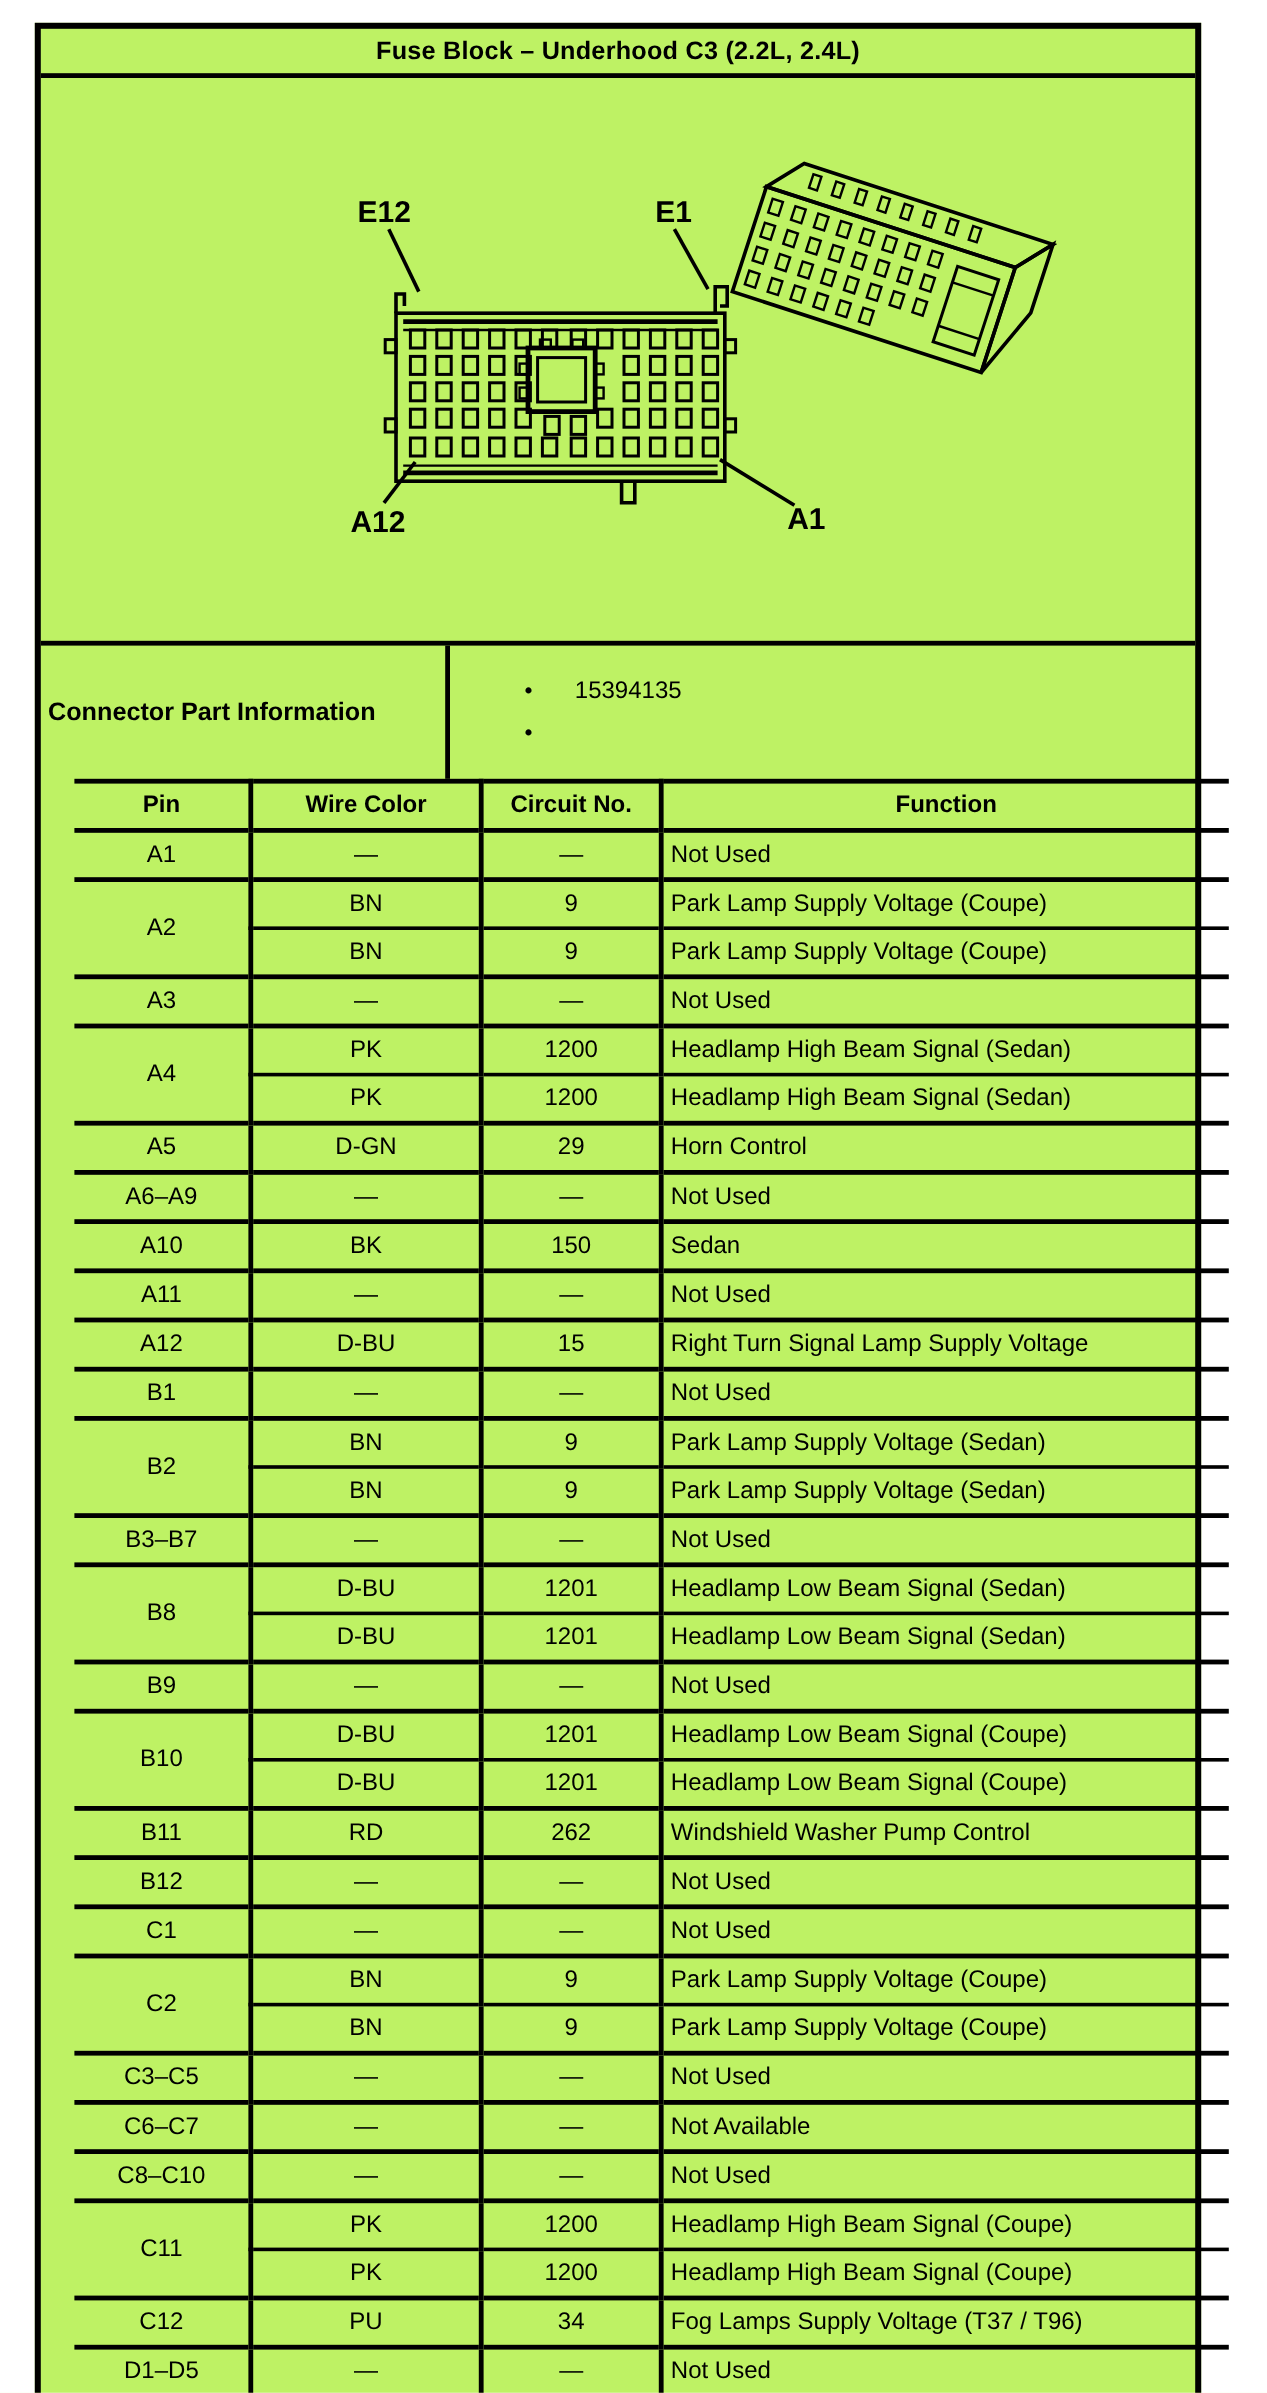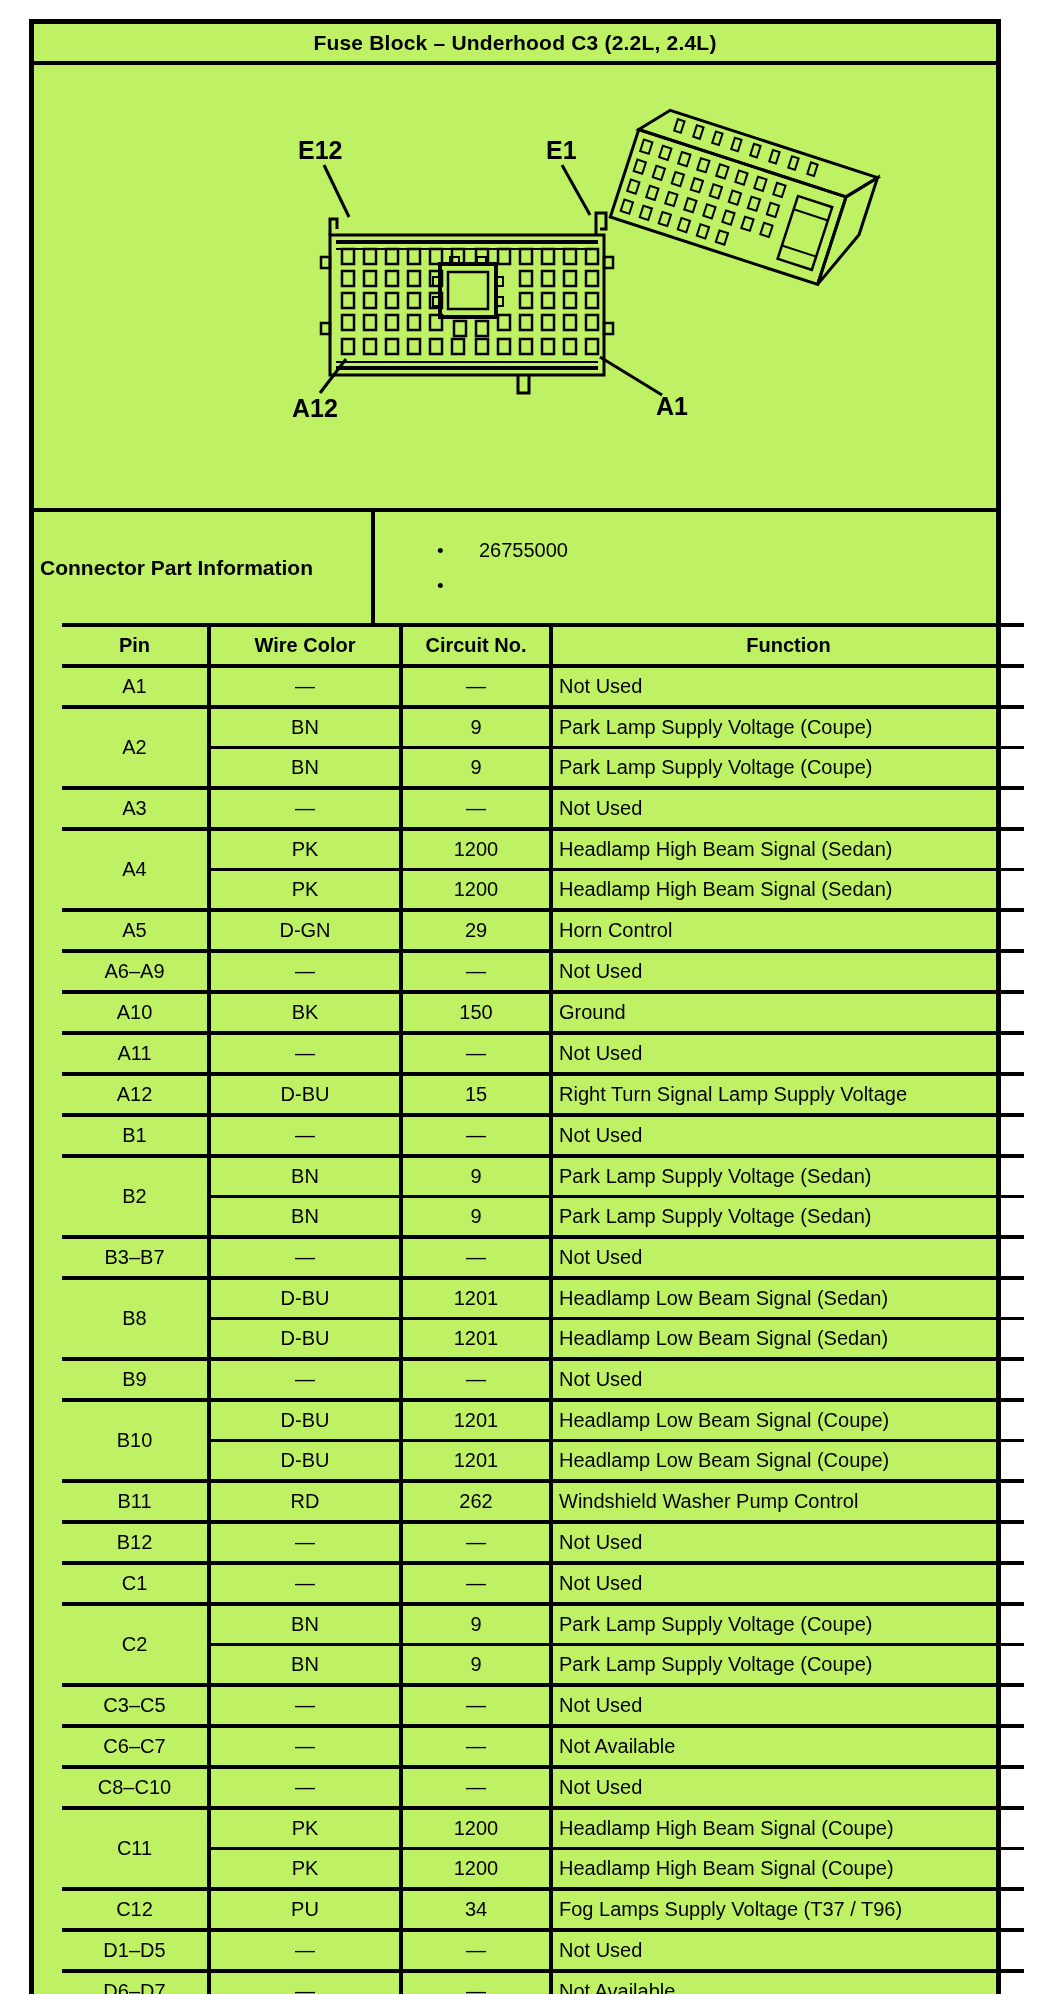--- a/index.html
+++ b/index.html
@@ -31,20 +31,21 @@
     justify-content: center;
     font-weight: bold;
     font-size: 21px;
     letter-spacing: 0.2px;
   }
   
   .diagram-row {
     height: 443px;
     position: relative;
     overflow: hidden;
+    margin-top: 26px;
   }
   .diagram-row svg { display: block; }
   
   .info-row {
     border-top: 4px solid #000;
     display: flex;
     align-items: stretch;
     height: 111px;
   }
   .info-label {
@@ -276,21 +277,21 @@
         <text x="622" y="350">A1</text>
       </g>
     </svg>
   </div>
 
   <div class="info-row">
     <div class="info-label">Connector Part Information</div>
     <div class="info-bullets">
       <div class="bullet-line">
         <span class="bullet-dot">•</span>
-        <span>26755000</span>
+        <span>15394135</span>
       </div>
       <div class="bullet-line">
         <span class="bullet-dot">•</span>
       </div>
     </div>
   </div>
 
   <table class="pinout">
     <colgroup>
       <col style="width:147px">
@@ -350,21 +351,21 @@
         <tr class="row-first">
           <td rowspan="1">A6–A9</td>
           <td>—</td>
           <td>—</td>
           <td class="fn">Not Used</td>
         </tr>
         <tr class="row-first">
           <td rowspan="1">A10</td>
           <td>BK</td>
           <td>150</td>
-          <td class="fn">Ground</td>
+          <td class="fn">Sedan</td>
         </tr>
         <tr class="row-first">
           <td rowspan="1">A11</td>
           <td>—</td>
           <td>—</td>
           <td class="fn">Not Used</td>
         </tr>
         <tr class="row-first">
           <td rowspan="1">A12</td>
           <td>D-BU</td>

